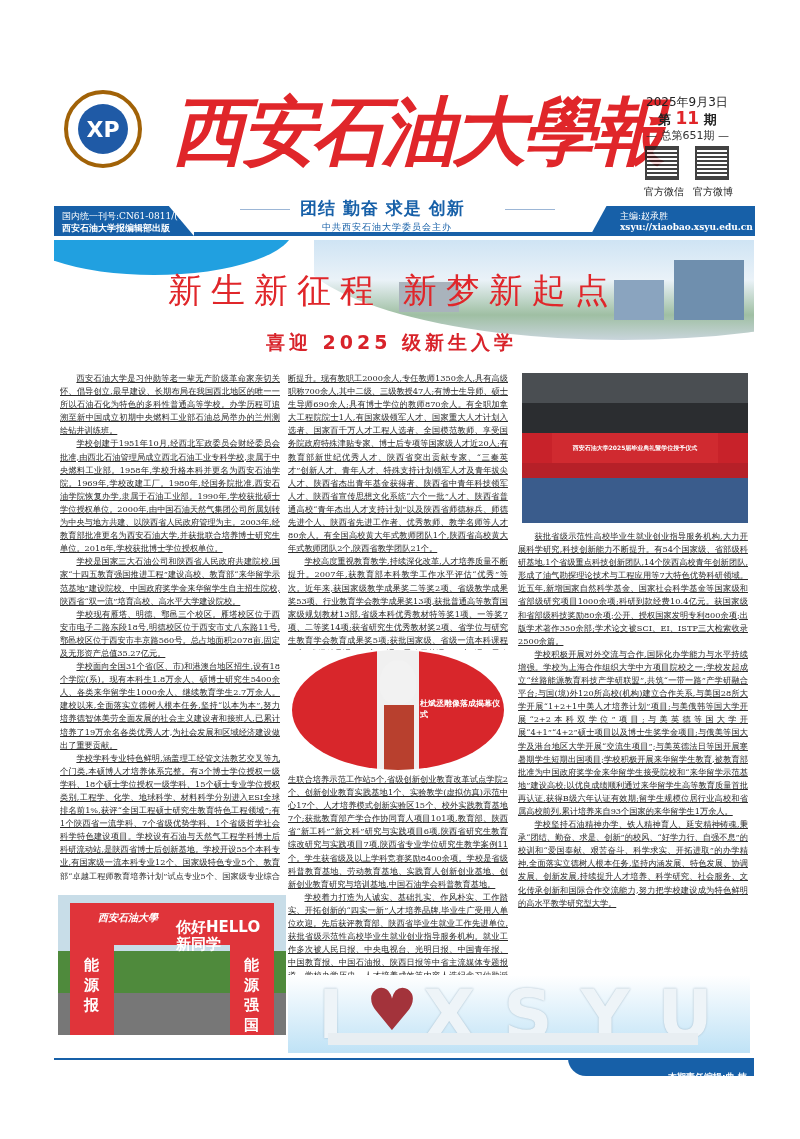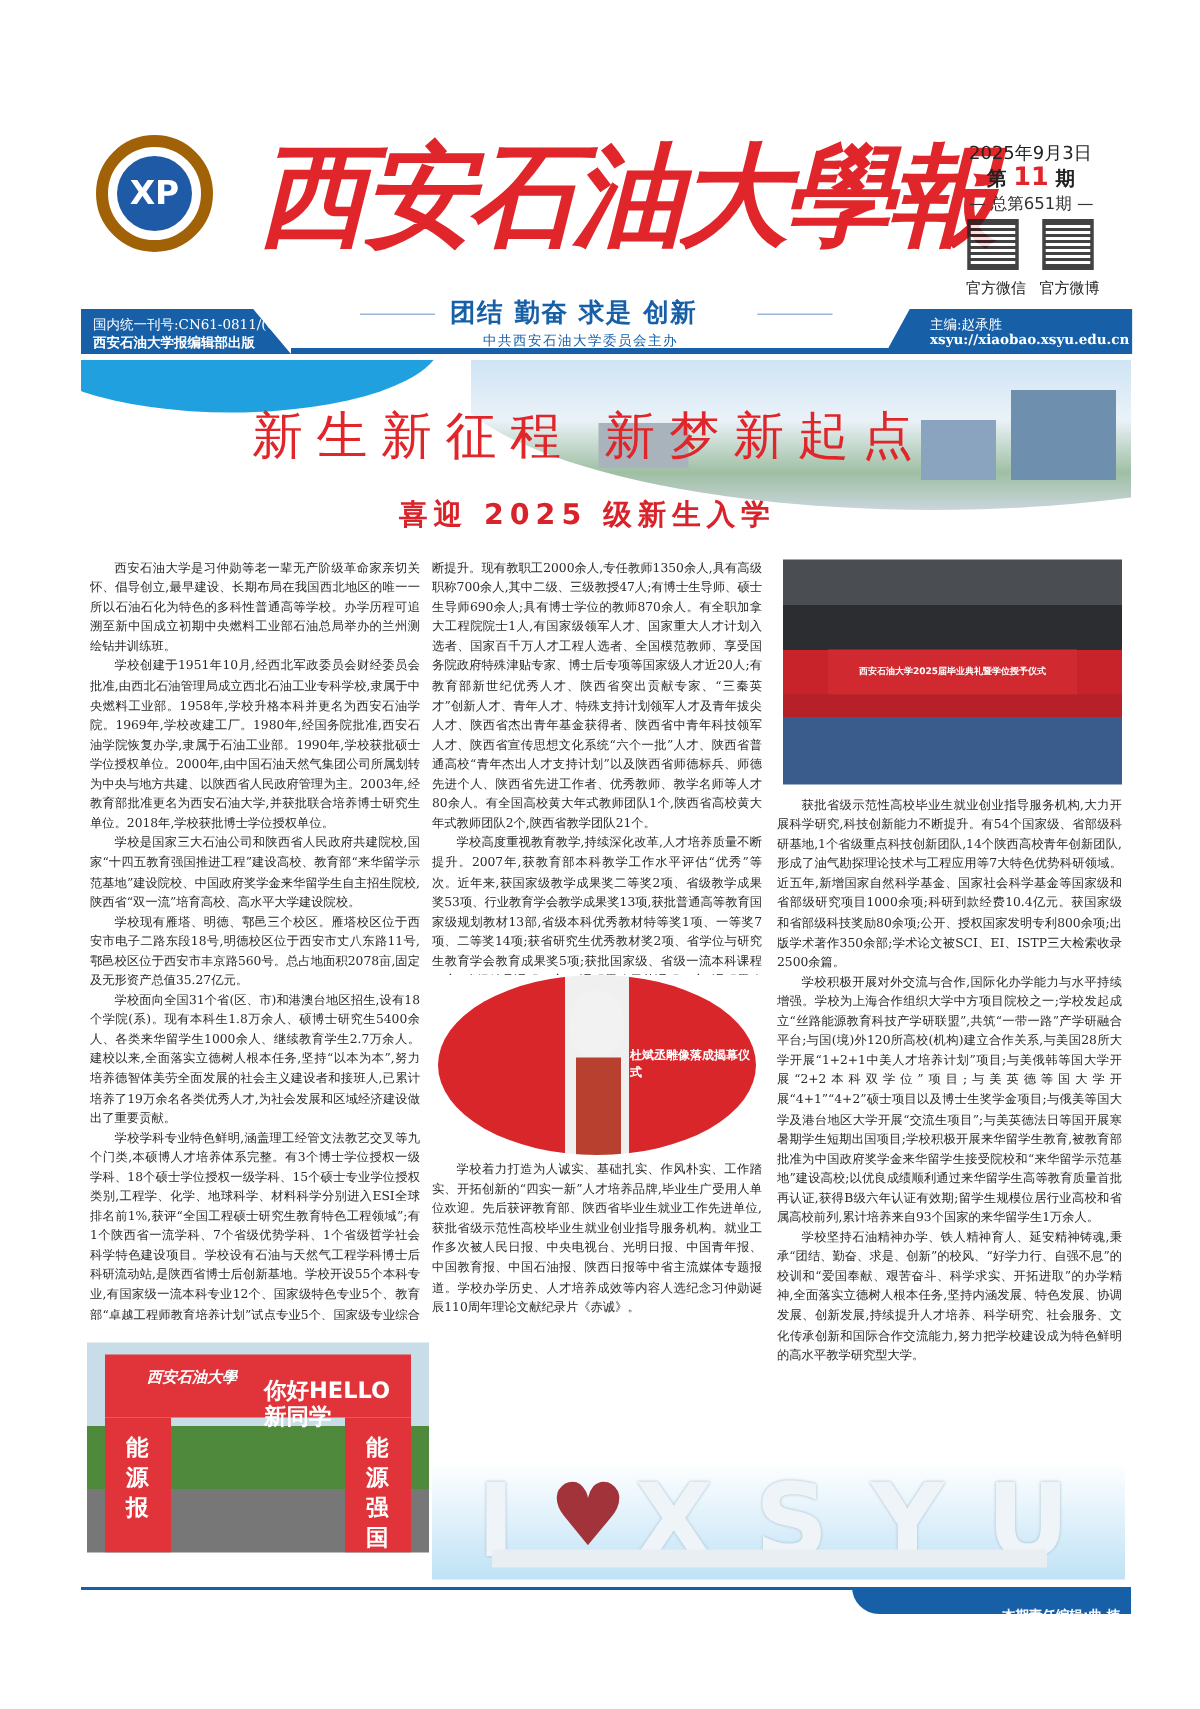--- a/index.html
+++ b/index.html
@@ -1,19 +1,19 @@
 <!DOCTYPE html>
 <html><head>
 <meta charset="utf-8">
 <style>
   html,body{margin:0;padding:0;background:#fff;}
   body{width:800px;height:1139px;position:relative;overflow:hidden;font-family:"DejaVu Serif",serif;color:#222;}
   .abs{position:absolute;}
   
-  .logo{left:64px;top:90px;width:78px;height:78px;border-radius:50%;border:8px solid #a16207;box-sizing:border-box;display:flex;align-items:center;justify-content:center;}
+  .logo{left:64px;top:90px;width:78px;height:78px;border-radius:50%;border:4px solid #a16207;box-sizing:border-box;display:flex;align-items:center;justify-content:center;}
   .logo-inner{width:50px;height:50px;border-radius:50%;background:#1f5aa6;color:#fff;font:bold 22px "DejaVu Sans",sans-serif;display:flex;align-items:center;justify-content:center;}
   .title{left:172px;top:82px;font-family:Liberation Serif, serif;font-weight:bold;font-size:74px;color:#e0262a;letter-spacing:-4px;font-style:italic;line-height:100px;}
   .date{left:646px;top:94px;font:12px "DejaVu Sans",sans-serif;color:#222;}
   .issue{left:658px;top:108px;font:bold 13px "DejaVu Sans",sans-serif;color:#222;}
   .issue .num{color:#e0262a;font-size:17px;}
   .total{left:646px;top:128px;font:11px "DejaVu Sans",sans-serif;color:#333;}
   .qr{width:34px;height:34px;background:
       repeating-linear-gradient(0deg,#222 0 2px,#fff 2px 4px),#222;opacity:.85;border:2px solid #222;box-sizing:border-box;}
   .qr1{left:645px;top:146px;}
   .qr2{left:695px;top:146px;}
@@ -32,21 +32,21 @@
   .motto-line2{left:505px;top:209px;width:50px;height:1px;background:#9cb6d6;}
   .sponsor{left:322px;top:221px;font:9px "DejaVu Sans",sans-serif;color:#1760a8;letter-spacing:1px;}
   
   .banner{left:54px;top:240px;width:700px;height:100px;overflow:hidden;}
   .banner-sky{position:absolute;left:260px;top:0;width:440px;height:100px;background:linear-gradient(#cfe4f4,#eaf2f8 40%,#9fbfa3 75%,#c9d5dc);clip-path:ellipse(75% 100% at 70% 0%);}
   .banner-blue{position:absolute;left:-40px;top:-60px;width:280px;height:95px;border-radius:50%;background:#21a0e0;}
   .bldg{position:absolute;background:#8aa4bf;}
   .slogan{left:168px;top:268px;font:34px "DejaVu Serif",serif;color:#e0262a;letter-spacing:9px;}
   .sub{left:266px;top:330px;font:bold 19px "DejaVu Sans",sans-serif;color:#d8232a;letter-spacing:4px;}
   
-  .col{font-size:8.2px;line-height:13.1px;color:#2a2a2a;text-align:justify;}
+  .col{font-size:8.2px;line-height:13.1px;color:#2a2a2a;text-align:justify;text-decoration:underline;}
   .col p{margin:0;text-indent:2em;}
   .c1{left:60px;top:372px;width:220px;height:508px;overflow:hidden;}
   .c2{left:288px;top:372px;width:220px;height:278px;overflow:hidden;}
   .c3{left:288px;top:773px;width:220px;height:203px;overflow:hidden;}
   .c4{left:518px;top:530px;width:230px;height:440px;overflow:hidden;}
   
   .ph1{left:522px;top:373px;width:226px;height:150px;background:linear-gradient(#4a4e52 0 20%,#2b2d30 20% 40%,#c8222a 40% 60%,#b62028 60% 70%,#3a5c8c 70% 100%);}
   .ph1 .stage{position:absolute;left:30px;top:60px;width:166px;height:30px;background:#d02a30;color:#fff;font:bold 6px "DejaVu Sans",sans-serif;text-align:center;line-height:30px;}
   .ph2{left:292px;top:650px;width:212px;height:120px;border-radius:50%;overflow:hidden;background:linear-gradient(90deg,#d8262b 0 40%,#f0f0f0 40% 60%,#d8262b 60%);}
   .ph2 .bust{position:absolute;left:88px;top:10px;width:36px;height:44px;border-radius:50% 50% 40% 40%;background:#f2f2f2;}
@@ -126,20 +126,21 @@
   <p>学校高度重视教育教学,持续深化改革,人才培养质量不断提升。2007年,获教育部本科教学工作水平评估“优秀”等次。近年来,获国家级教学成果奖二等奖2项、省级教学成果奖53项、行业教育学会教学成果奖13项,获批普通高等教育国家级规划教材13部,省级本科优秀教材特等奖1项、一等奖7项、二等奖14项;获省研究生优秀教材奖2项、省学位与研究生教育学会教育成果奖5项;获批国家级、省级一流本科课程51门,省级精品课程62门、课程思政示范课程13门,课程思政教学研究示范中心1个;获批省级研究</p>
 </div>
 
 <div class="abs ph2">
   <div class="bust"></div>
   <div class="ped"></div>
   <div class="cap">杜斌丞雕像落成揭幕仪式</div>
 </div>
 
 <div class="abs col c3">
+  <p style="text-indent:0">生联合培养示范工作站5个,省级创新创业教育改革试点学院2个、创新创业教育实践基地1个、实验教学(虚拟仿真)示范中心17个、人才培养模式创新实验区15个、校外实践教育基地7个;获批教育部产学合作协同育人项目101项,教育部、陕西省“新工科”“新文科”研究与实践项目6项,陕西省研究生教育综改研究与实践项目7项,陕西省专业学位研究生教学案例11个。学生获省级及以上学科竞赛奖励8400余项。学校是省级科普教育基地、劳动教育基地、实践育人创新创业基地、创新创业教育研究与培训基地,中国石油学会科普教育基地。</p>
   <p>学校着力打造为人诚实、基础扎实、作风朴实、工作踏实、开拓创新的“四实一新”人才培养品牌,毕业生广受用人单位欢迎。先后获评教育部、陕西省毕业生就业工作先进单位,获批省级示范性高校毕业生就业创业指导服务机构。就业工作多次被人民日报、中央电视台、光明日报、中国青年报、中国教育报、中国石油报、陕西日报等中省主流媒体专题报道。学校办学历史、人才培养成效等内容人选纪念习仲勋诞辰110周年理论文献纪录片《赤诚》。</p>
 </div>
 
 <div class="abs ph1">
   <div class="stage">西安石油大学2025届毕业典礼暨学位授予仪式</div>
 </div>
 
 <div class="abs col c4">
   <p>获批省级示范性高校毕业生就业创业指导服务机构,大力开展科学研究,科技创新能力不断提升。有54个国家级、省部级科研基地,1个省级重点科技创新团队,14个陕西高校青年创新团队,形成了油气勘探理论技术与工程应用等7大特色优势科研领域。近五年,新增国家自然科学基金、国家社会科学基金等国家级和省部级研究项目1000余项;科研到款经费10.4亿元。获国家级和省部级科技奖励80余项;公开、授权国家发明专利800余项;出版学术著作350余部;学术论文被SCI、EI、ISTP三大检索收录2500余篇。</p>
   <p>学校积极开展对外交流与合作,国际化办学能力与水平持续增强。学校为上海合作组织大学中方项目院校之一;学校发起成立“丝路能源教育科技产学研联盟”,共筑“一带一路”产学研融合平台;与国(境)外120所高校(机构)建立合作关系,与美国28所大学开展“1+2+1中美人才培养计划”项目;与美俄韩等国大学开展“2+2本科双学位”项目;与美英德等国大学开展“4+1”“4+2”硕士项目以及博士生奖学金项目;与俄美等国大学及港台地区大学开展“交流生项目”;与美英德法日等国开展寒暑期学生短期出国项目;学校积极开展来华留学生教育,被教育部批准为中国政府奖学金来华留学生接受院校和“来华留学示范基地”建设高校;以优良成绩顺利通过来华留学生高等教育质量首批再认证,获得B级六年认证有效期;留学生规模位居行业高校和省属高校前列,累计培养来自93个国家的来华留学生1万余人。</p>

